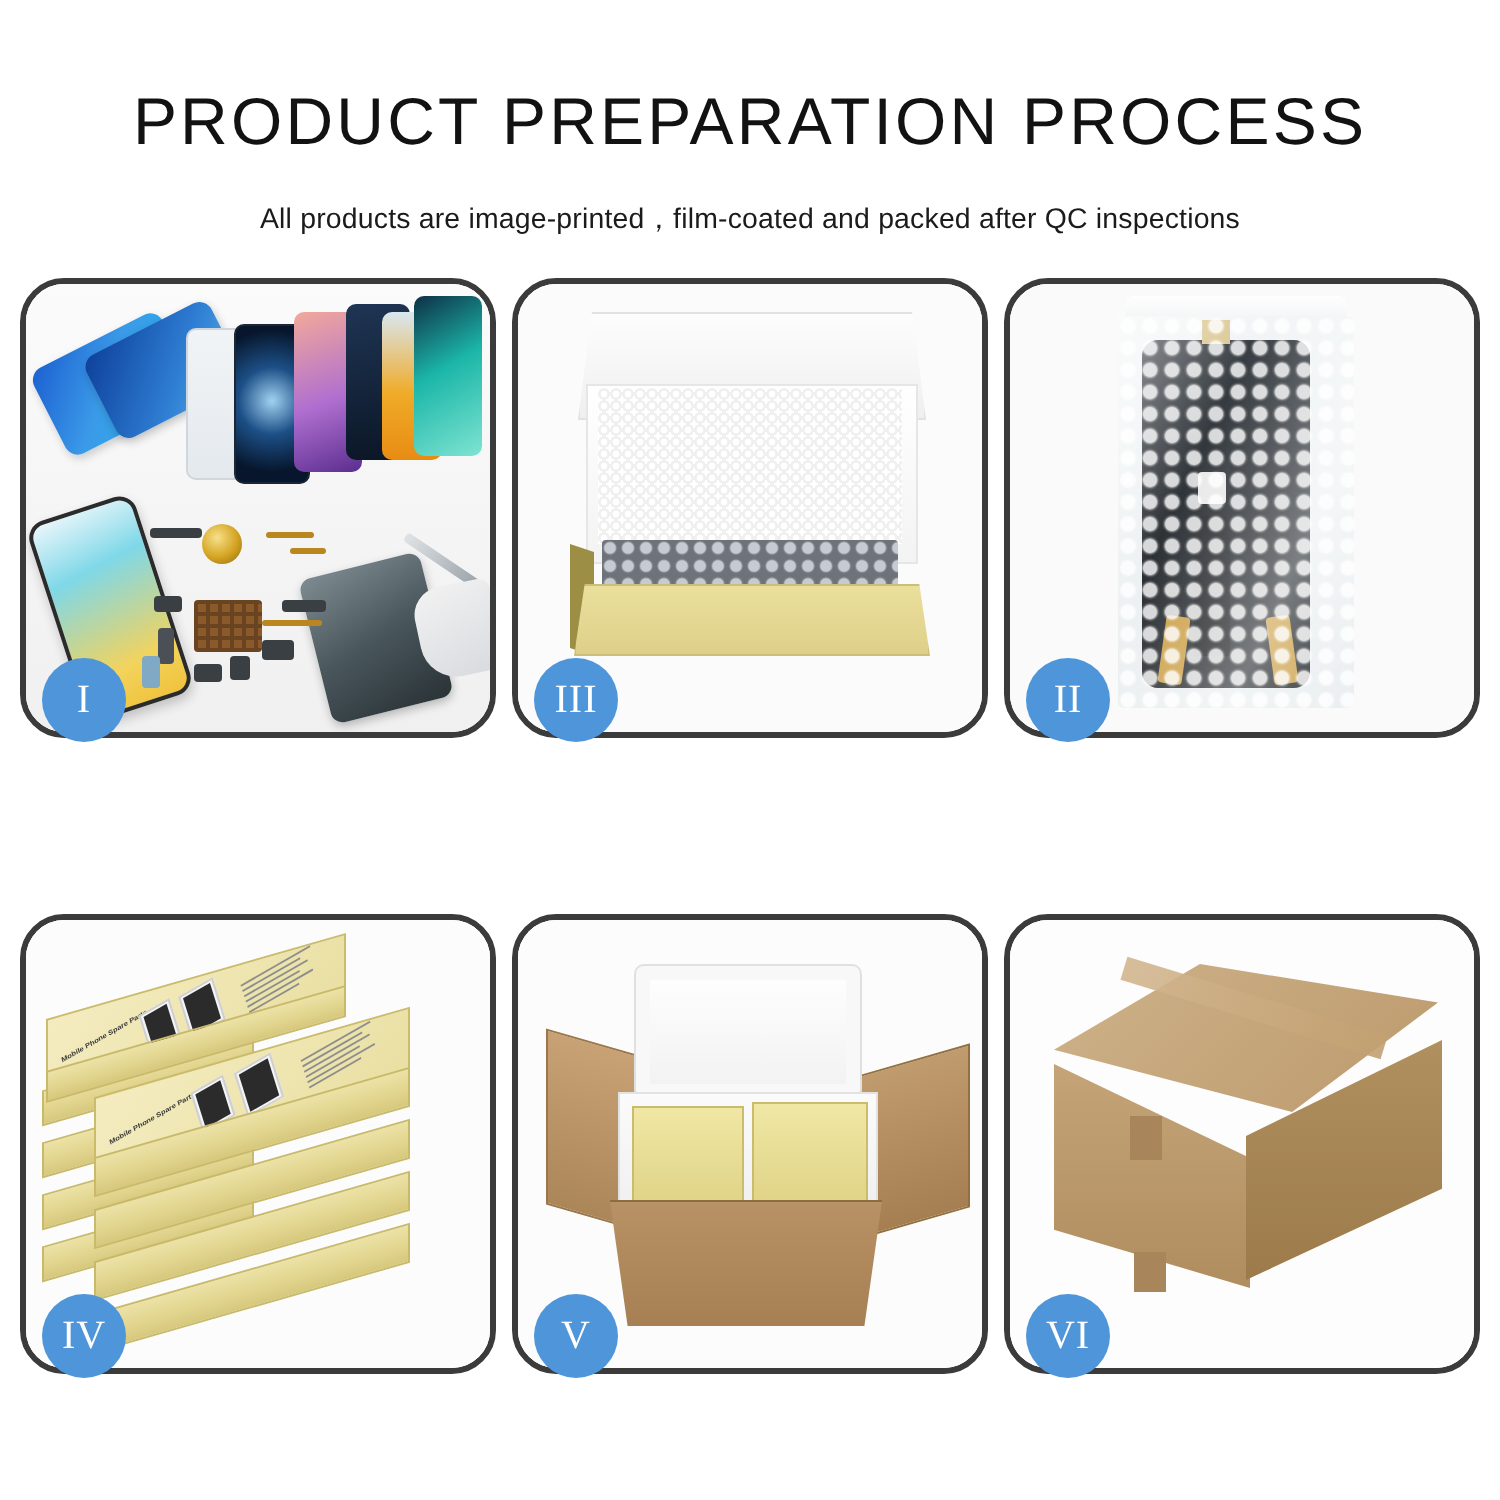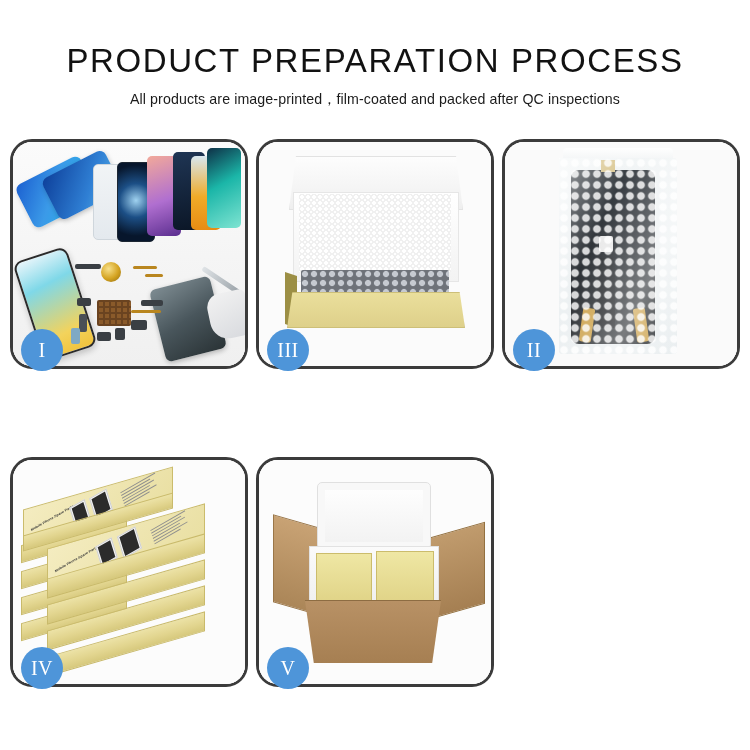--- a/index.html
+++ b/index.html
@@ -15,21 +15,21 @@
   
   .header{position:absolute;left:0;top:0;width:750px;text-align:center;}
   .title{
     margin:0;padding-top:44px;
     font-size:33px;letter-spacing:1.6px;
     font-weight:400;color:#121212;
     font-family:"Liberation Sans", sans-serif;
     line-height:1.05;
   }
   .subtitle{
-    margin:0;padding-top:11px;
+    margin:10px;padding-top:11px;
     font-size:14.2px;color:#1b1b1b;font-weight:400;
     letter-spacing:0.1px;
   }
 
   
   .grid{
     position:absolute;left:10px;top:139px;
     width:730px;height:555px;
     display:grid;
     grid-template-columns:238px 238px 238px;
@@ -435,15 +435,28 @@
           <div class="foamBase">
             <div class="yrow" style="left:6px;top:6px;width:54px;height:52px;"></div>
             <div class="yrow" style="left:66px;top:4px;width:56px;height:54px;"></div>
           </div>
           <div class="cartonBody"></div>
         </div>
       </div>
       <div class="badge">V</div>
     </div>
 
+    <div class="panel">
+      <div class="panel-inner">
+        <div class="scene p6">
+          <div class="c6-top"></div>
+          <div class="tape"></div>
+          <div class="c6-left"></div>
+          <div class="c6-right"></div>
+          <div class="tapeV1"></div>
+          <div class="tapeV2"></div>
+        </div>
+      </div>
+      <div class="badge">VI</div>
+    </div>
 
   </div>
 </div>
 
 </body></html>

